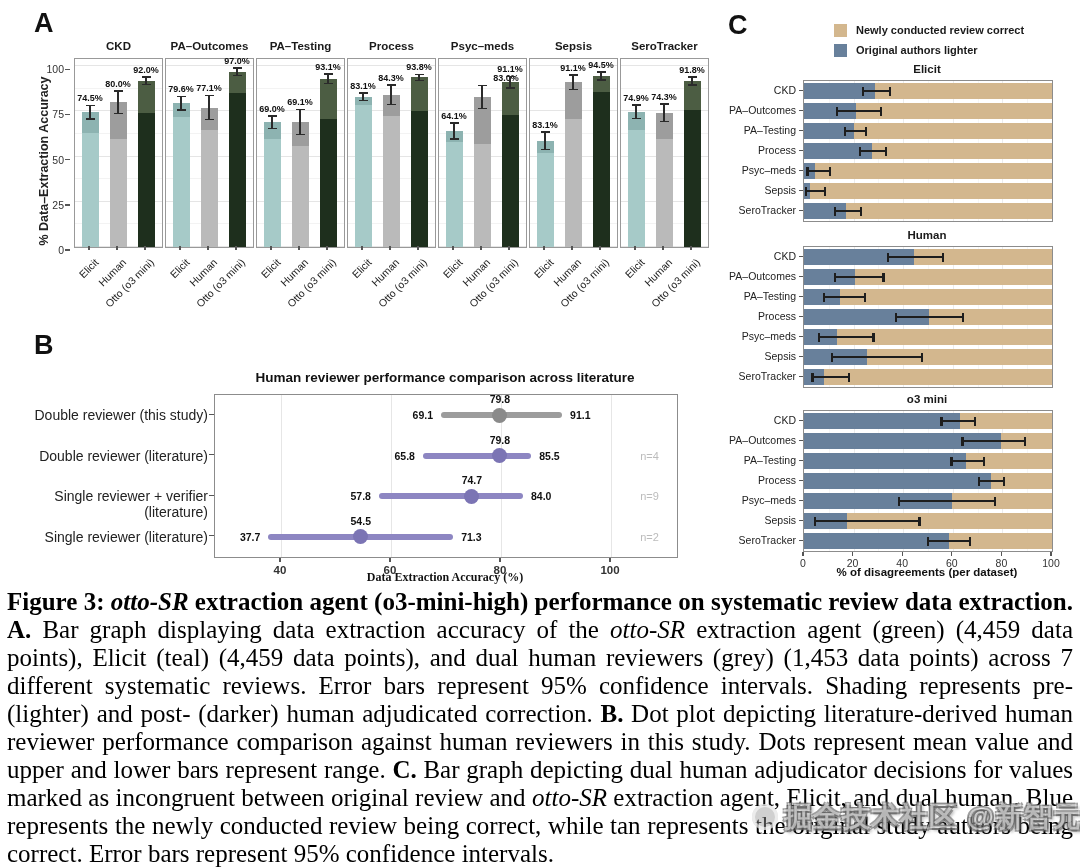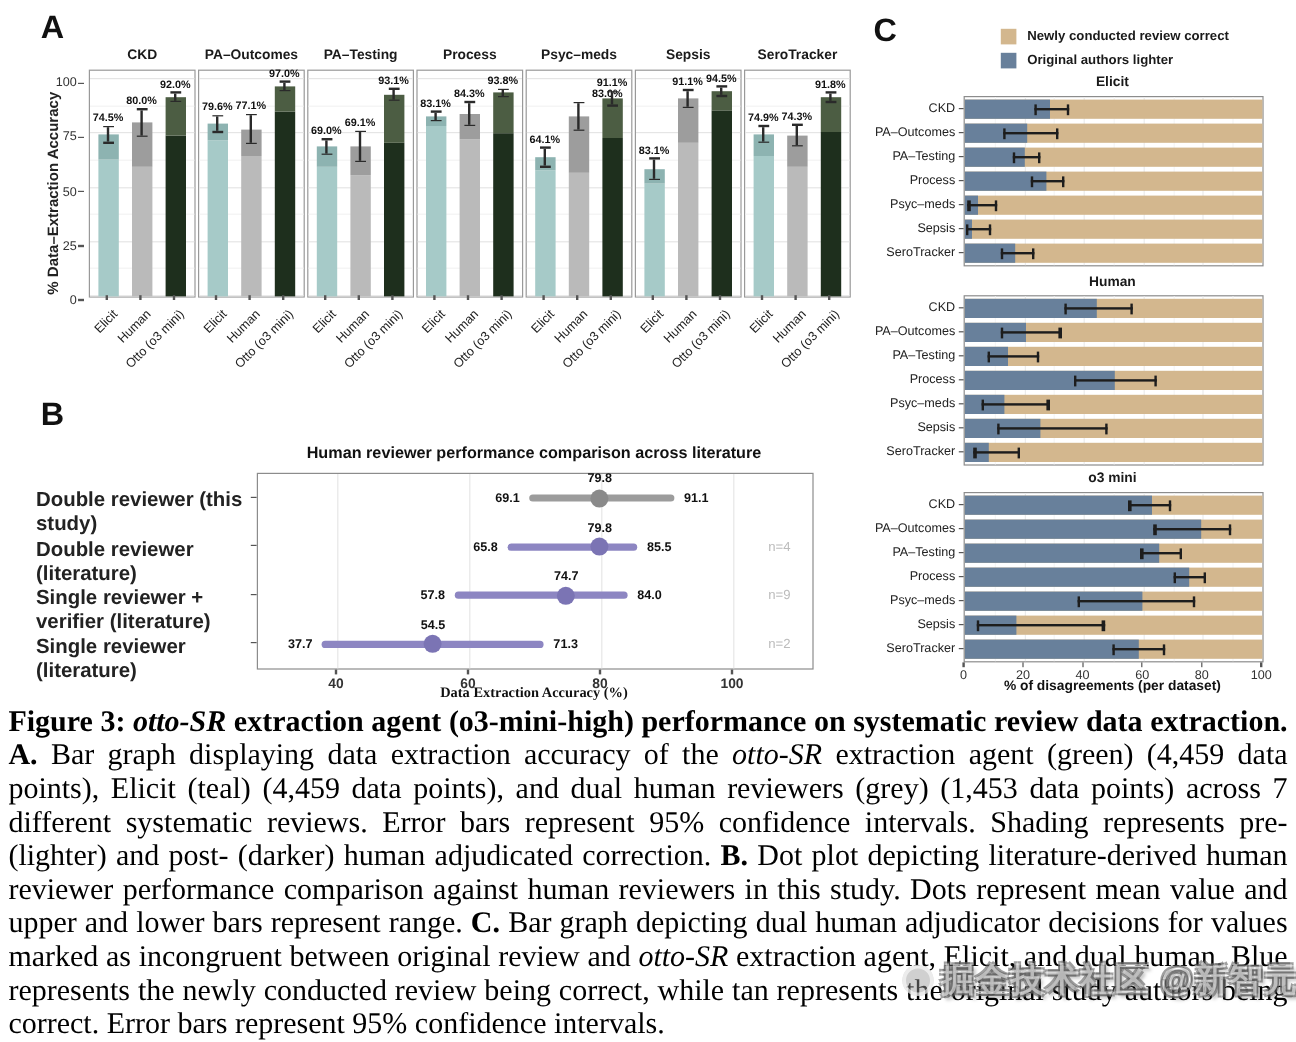--- a/index.html
+++ b/index.html
@@ -26,21 +26,21 @@
         transform:rotate(-45deg);transform-origin:right top;}
   .ytick-label{position:absolute;right:8px;font-size:10.5px;color:#333;transform:translateY(50%);}
   .ytick-mark{position:absolute;right:2px;width:5px;height:1.4px;background:#555;}
   .xtick-mark-a{position:absolute;top:0;width:1.4px;height:4px;background:#555;}
   
   #panel-b{position:absolute;left:28px;top:326px;width:690px;height:260px;}
   #b-title{position:absolute;left:186px;top:44px;width:462px;text-align:center;
            font-weight:bold;font-size:13.5px;color:#111;}
   #b-box{position:absolute;left:186px;top:68px;width:462px;height:162px;border:1.4px solid #8c8c8c;background:#fff;}
   .gridline-v{position:absolute;top:0;bottom:0;width:1px;}
-  .b-row-label{position:absolute;width:178px;text-align:left;font-weight:bold;font-size:17px;color:#222;}
+  .b-row-label{position:absolute;width:178px;text-align:right;font-weight:normal;font-size:14px;color:#222;}
   .b-line{position:absolute;height:6px;border-radius:3px;}
   .b-dot{position:absolute;width:15px;height:15px;border-radius:50%;}
   .b-val{position:absolute;font-weight:bold;font-size:10.5px;color:#111;white-space:nowrap;}
   .b-n{position:absolute;font-size:11px;color:#bcbcbc;}
   .b-xtick{position:absolute;font-weight:bold;font-size:11.5px;color:#333;transform:translateX(-50%);}
   .b-xtickmark{position:absolute;width:1.4px;height:4px;background:#555;}
   #b-xlabel{position:absolute;left:186px;width:462px;text-align:center;font-weight:bold;font-size:12px;color:#111;}
   
   #panel-c{position:absolute;left:718px;top:10px;width:360px;height:585px;}
   .legend-row{position:absolute;left:116px;height:16px;display:flex;align-items:center;gap:9px;}

